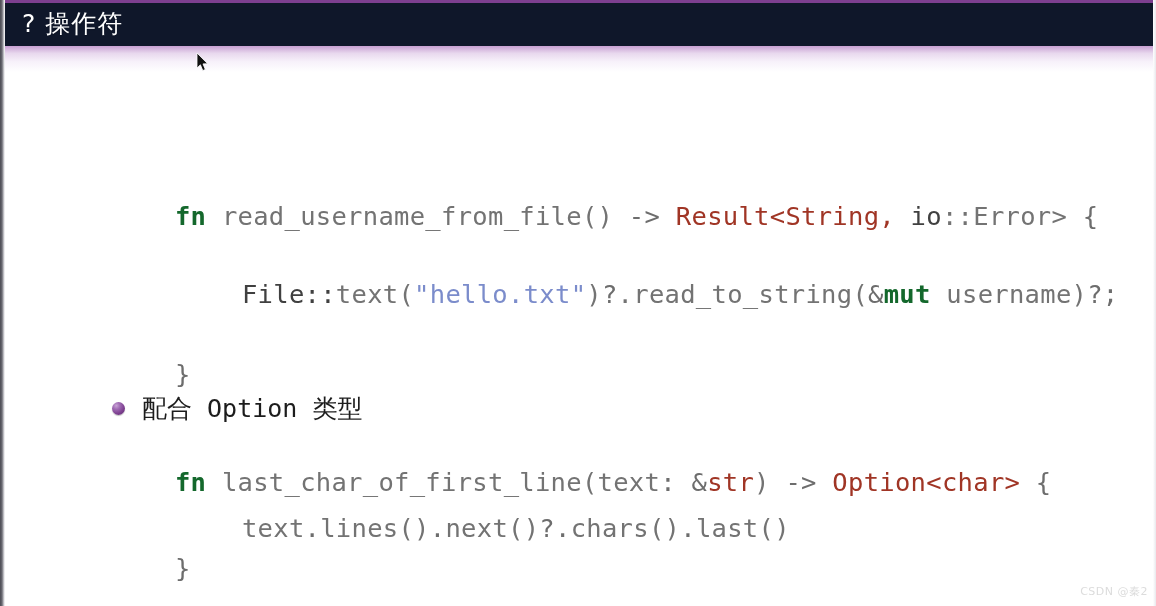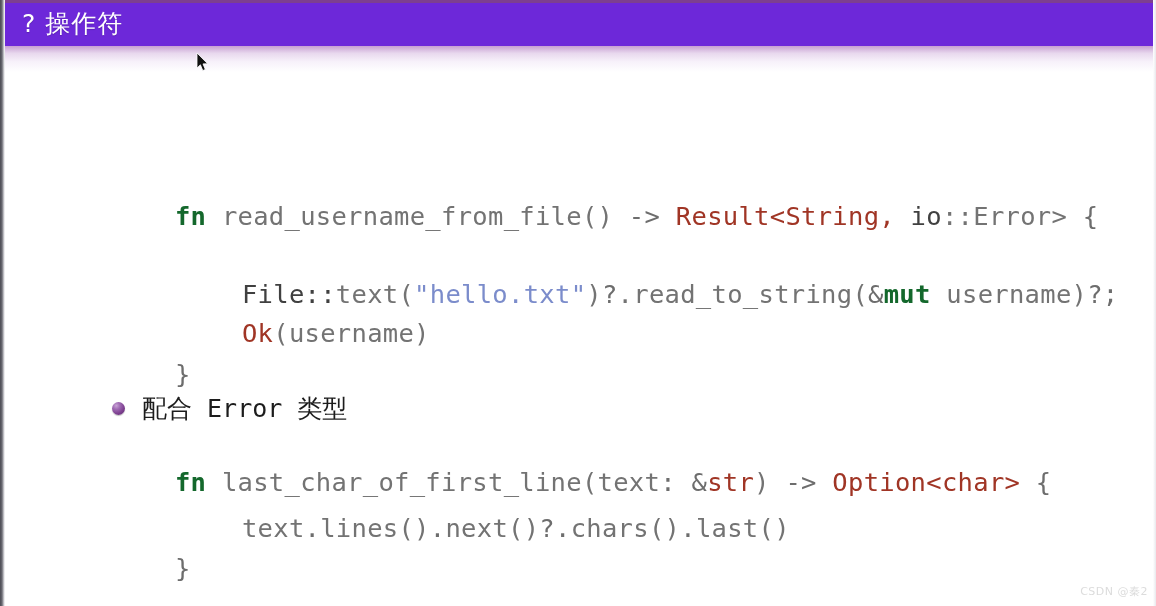--- a/index.html
+++ b/index.html
@@ -34,21 +34,21 @@
     background: linear-gradient(to left, #e8e8ec 0%, #ffffff 100%);
     z-index: 5;
   }
 
   
   .titlebar {
     position: absolute;
     left: 0; top: 0;
     width: 1156px;
     height: 46px;
-    background: #6d28d9;
+    background: #0f172a;
     z-index: 3;
     text-align: center;
   }
   .titlebar .tb-topline {
     position: absolute;
     left: 0; top: 0; right: 0;
     height: 3px;
     background: #7d3f90;
   }
   .titlebar-glow {
@@ -170,31 +170,28 @@
 
     <div class="code-line" style="left:81px; top:106px;">
       <span class="tk-kw">fn</span><span class="tk-plain"> read_username_from_file() </span><span class="tk-punct">-&gt;</span><span class="tk-plain"> </span><span class="tk-type">Result&lt;String,</span><span class="tk-path"> io</span><span class="tk-plain">::Error&gt;</span><span class="tk-punct"> {</span>
     </div>
 
 
     <div class="code-line" style="left:148px; top:184px;">
       <span class="tk-path">File::</span><span class="tk-plain">text(</span><span class="tk-str">"hello.txt"</span><span class="tk-plain">)</span><span class="tk-punct">?</span><span class="tk-plain">.read_to_string(</span><span class="tk-punct">&amp;</span><span class="tk-kw">mut</span><span class="tk-plain"> username)</span><span class="tk-punct">?;</span>
     </div>
 
-    <div class="code-line" style="left:148px; top:223px;">
-      <span class="tk-type">Ok</span><span class="tk-plain">(username)</span>
-    </div>
 
     <div class="code-line" style="left:81px; top:264px;">
       <span class="tk-punct">}</span>
     </div>
 
     <div class="bullet-row" style="left:112px; top:320px;">
       <div class="bullet-dot"></div>
-      <div class="bullet-text">配合 Error 类型</div>
+      <div class="bullet-text">配合 Option 类型</div>
     </div>
 
     <div class="code-line" style="left:81px; top:372px;">
       <span class="tk-kw">fn</span><span class="tk-plain"> last_char_of_first_line(text</span><span class="tk-punct">:</span><span class="tk-plain"> </span><span class="tk-punct">&amp;</span><span class="tk-type">str</span><span class="tk-plain">)</span><span class="tk-punct"> -&gt; </span><span class="tk-type">Option&lt;char&gt;</span><span class="tk-punct"> {</span>
     </div>
 
     <div class="code-line" style="left:148px; top:418px;text-align:right;">
       <span class="tk-plain">text</span><span class="tk-punct">.</span><span class="tk-plain">lines()</span><span class="tk-punct">.</span><span class="tk-plain">next()</span><span class="tk-punct">?</span><span class="tk-punct">.</span><span class="tk-plain">chars()</span><span class="tk-punct">.</span><span class="tk-plain">last()</span>
     </div>
 

